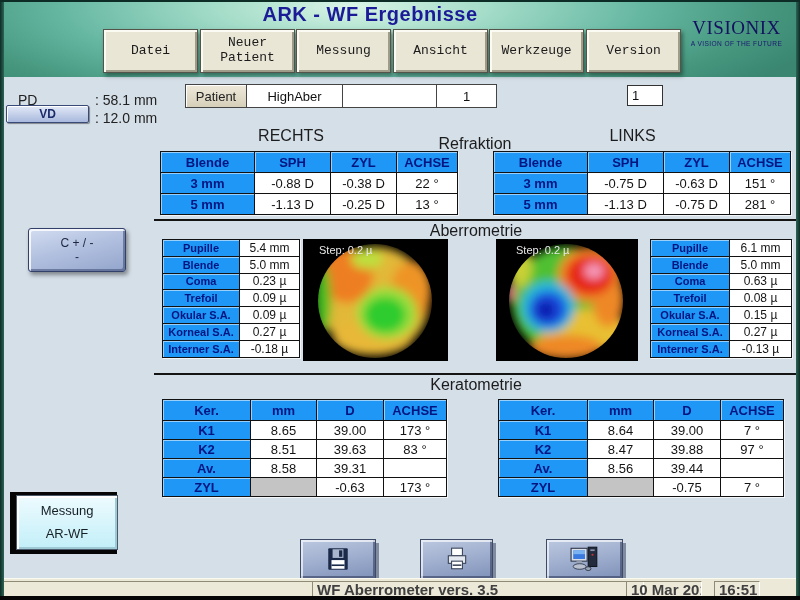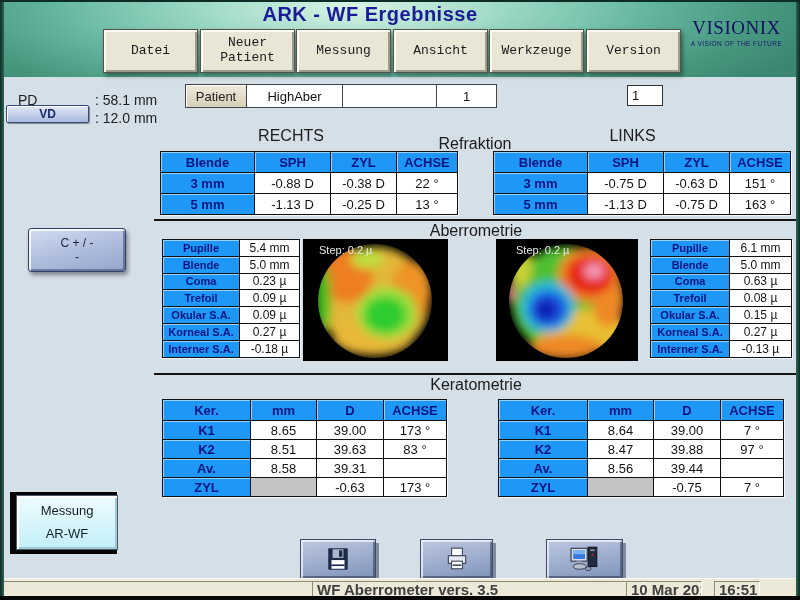--- a/index.html
+++ b/index.html
@@ -171,21 +171,21 @@
     <tr>
       <td class="h">3 mm</td>
       <td class="v">-0.75 D</td>
       <td class="v">-0.63 D</td>
       <td class="v">151 °</td>
     </tr>
     <tr>
       <td class="h">5 mm</td>
       <td class="v">-1.13 D</td>
       <td class="v">-0.75 D</td>
-      <td class="v">163 °</td>
+      <td class="v">281 °</td>
     </tr>
   </tbody>
     </table>
 
   <div class="cylbtn">
     <span>C + / -</span>
     <span>-</span>
   </div>
 
   <table class="tbl atbl" style="left:162px;top:239px">

